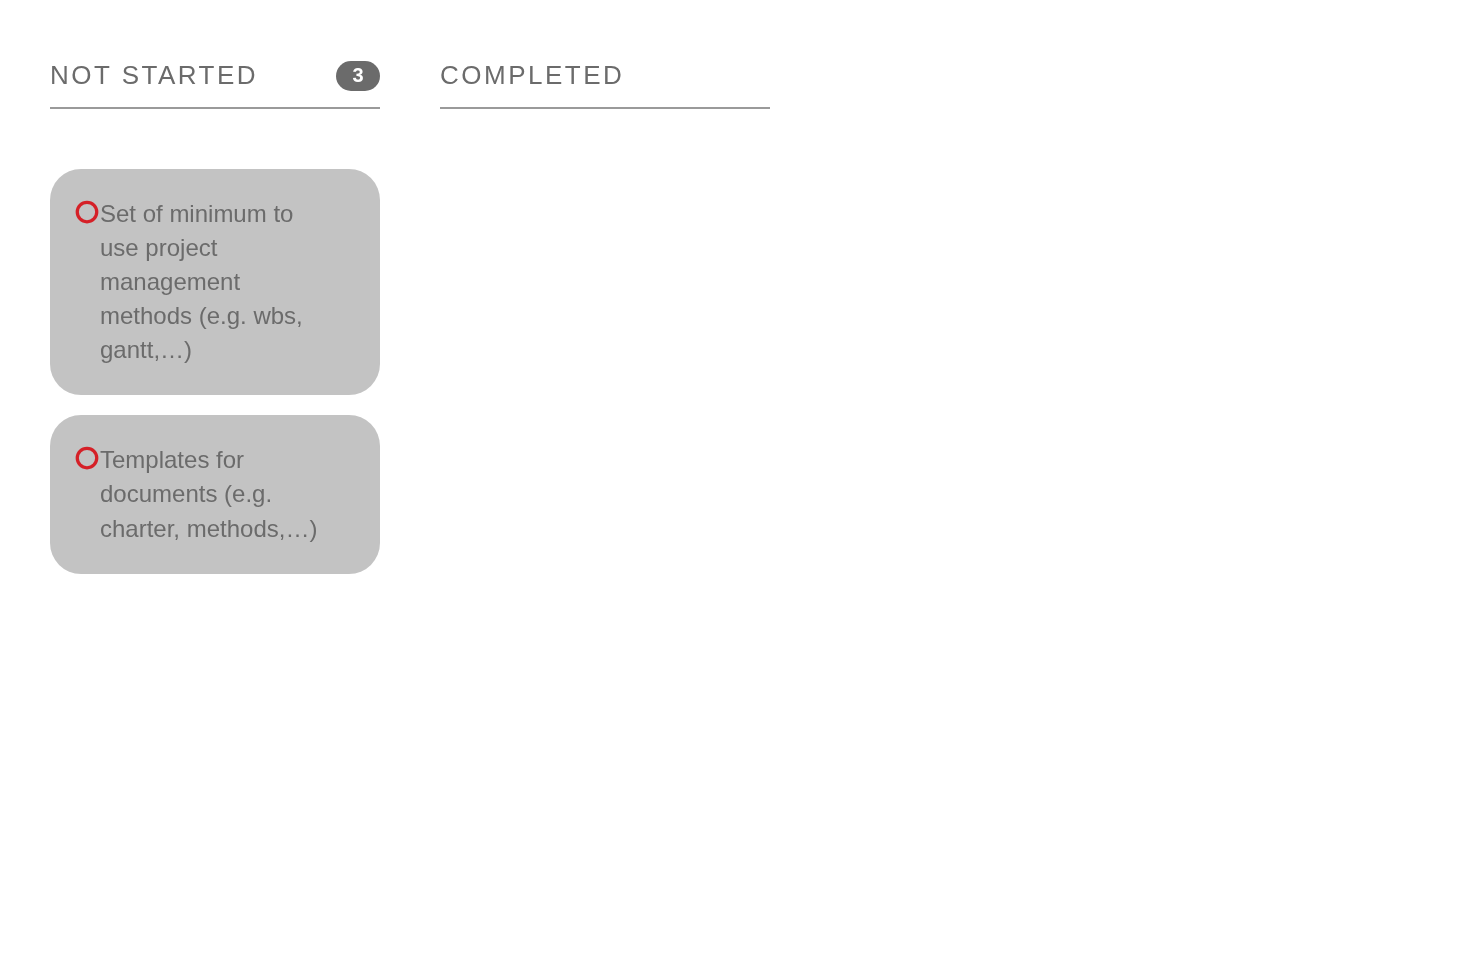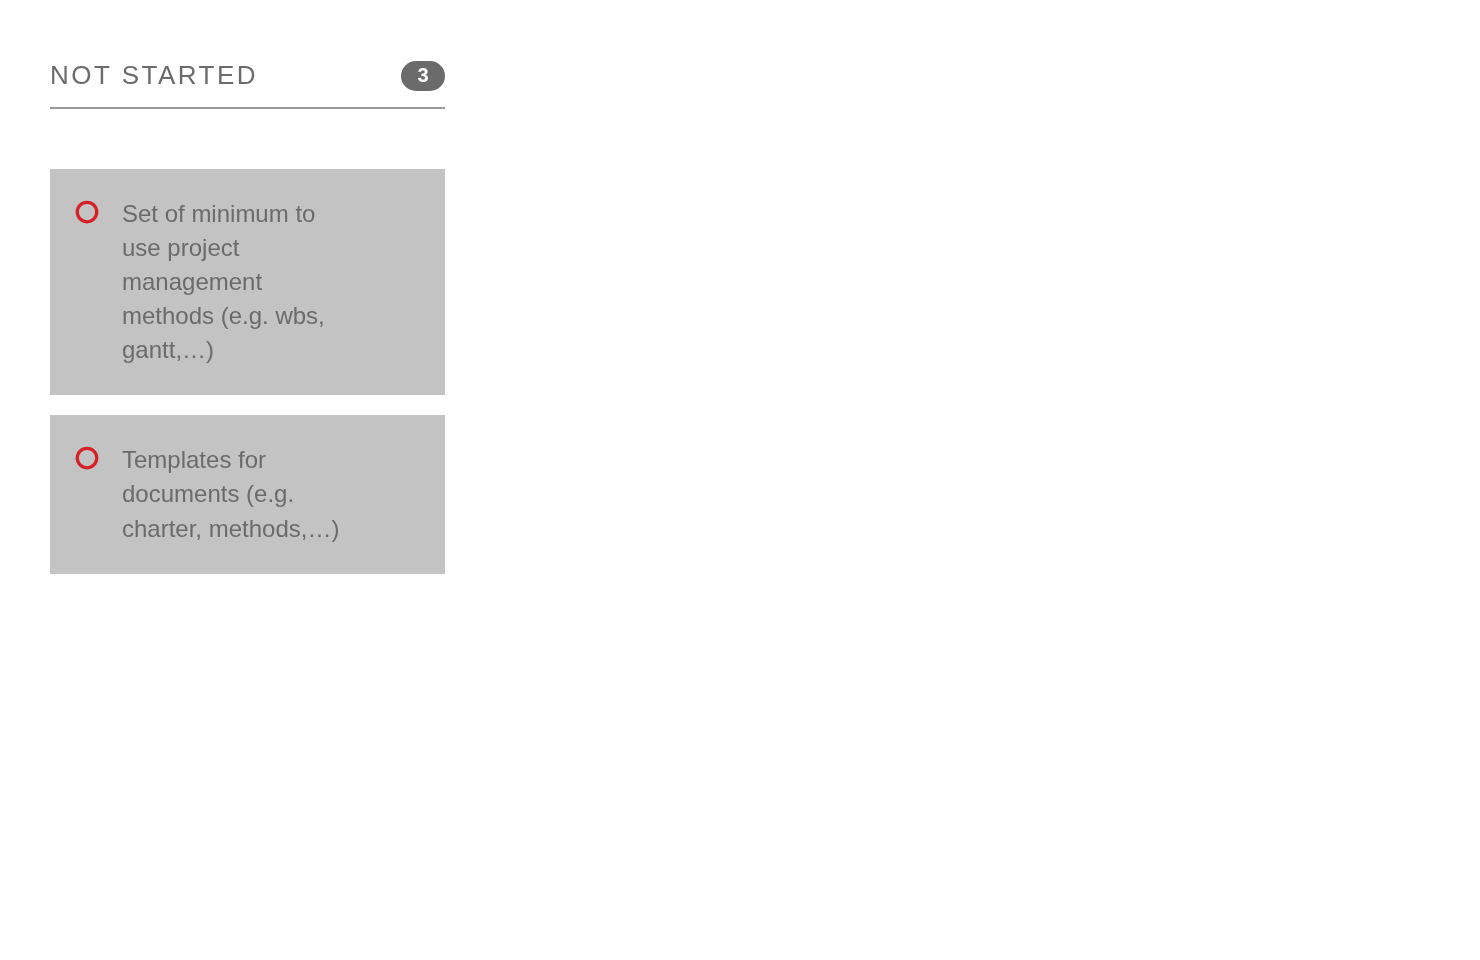--- a/index.html
+++ b/index.html
@@ -7,21 +7,21 @@
       font-family: -apple-system, BlinkMacSystemFont, "Segoe UI", Helvetica, Arial, sans-serif;
       background: #ffffff;
       padding: 60px 50px;
       color: #6b6b6b;
     }
     .board {
       display: flex;
       gap: 60px;
     }
     .column {
-      width: 395px;
+      width: 330px;
       flex-shrink: 0;
     }
     .column-header {
       display: flex;
       align-items: center;
       justify-content: space-between;
       padding-bottom: 16px;
       margin-bottom: 60px;
     }
     .column-header.solid-border { border-bottom: 2px solid #9a9a9a; }
@@ -45,21 +45,21 @@
       border-radius: 15px;
       font-size: 20px;
       font-weight: 600;
     }
     .cards { display: flex; flex-direction: column; gap: 20px; }
     .card {
       background: #c3c3c3;
       padding: 28px 24px;
       display: flex;
       align-items: flex-start;
-      gap: 22px;
+      border-radius: 31px;
     }
     .card-icon {
       flex-shrink: 0;
       width: 26px;
       height: 26px;
       display: flex;
       align-items: center;
       justify-content: center;
       margin-top: 2px;
     }
@@ -97,14 +97,20 @@
           <svg viewBox="0 0 24 24" width="26" height="26" fill="none" stroke="#D52027" stroke-width="3">
               <circle cx="12" cy="12" r="9"></circle>
             </svg>
         </span>
         <span class="card-title">Templates for documents (e.g. charter, methods,…)</span>
       </div>
     </div>
   </div>
 
 
+  <div class="column">
+    <div class="column-header solid-border">
+      <span class="column-title">COMPLETED</span>
+    </div>
+    <div class="cards"></div>
+  </div>
 
 </div>
 
 </body></html>

